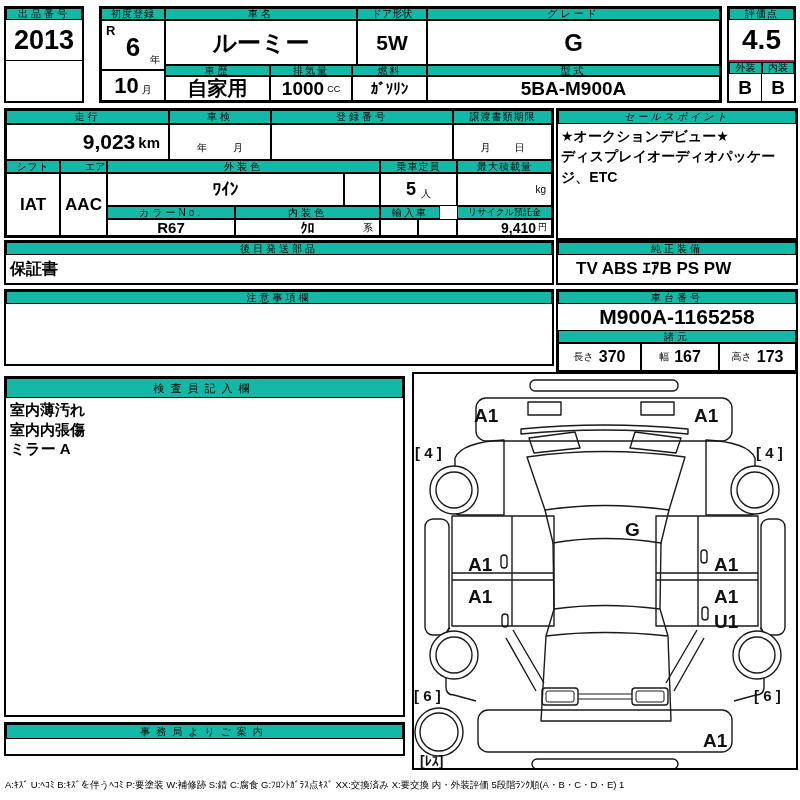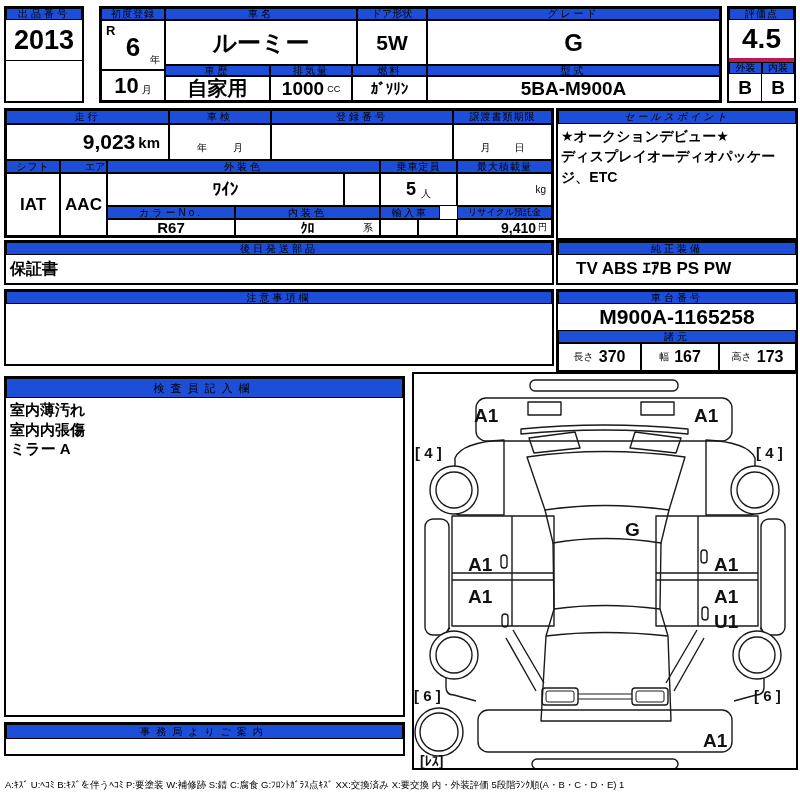--- a/index.html
+++ b/index.html
@@ -1,20 +1,20 @@
 <!DOCTYPE html>
 <html><head>
 <meta charset="utf-8">
 <style>
   html,body{margin:0;padding:0;background:#fff;}
   #sheet{position:relative;width:800px;height:800px;background:#fff;
          font-family:"Liberation Sans","DejaVu Sans",sans-serif;color:#000;overflow:hidden;}
   .box{position:absolute;border:2px solid #000;background:#fff;box-sizing:border-box;}
   .c{position:absolute;box-sizing:border-box;display:flex;align-items:center;justify-content:center;overflow:hidden;white-space:nowrap;}
-  .h{background:#1d4ed8;border:1px solid #000;font-size:10px;letter-spacing:3px;}
+  .h{background:#14b8a6;border:1px solid #000;font-size:10px;letter-spacing:3px;}
   .b{border:1px solid #000;}
   .v{font-weight:bold;}
   .left{justify-content:flex-start;}
   .right{justify-content:flex-end;}
   .small{font-size:10px;letter-spacing:0;}
   svg text{font-family:"Liberation Sans","DejaVu Sans",sans-serif;font-weight:bold;fill:#111;}
 </style>
 </head>
 <body>
 
@@ -55,21 +55,21 @@
     <div class="c b" style="left:169px;top:68px;width:82px;height:25px;">
       <span class="v" style="font-size:19px;">1000</span>
       <span style="font-size:9px;margin-left:3px;margin-top:0;">CC</span>
     </div>
     <div class="c b v" style="left:251px;top:68px;width:75px;height:25px;font-size:15px;">ｶﾞｿﾘﾝ</div>
     <div class="c b v" style="left:326px;top:68px;width:293px;height:25px;font-size:19px;">5BA-M900A</div>
   </div>
 
   <div class="box" style="left:727px;top:6px;width:69px;height:97px;">
     <div class="c h small" style="left:0;top:0;width:65px;height:12px;letter-spacing:1px;">評価点</div>
-    <div class="c v" style="left:0;top:12px;width:65px;height:42px;font-size:28px;border-bottom:4px solid #be185d;">4.5</div>
+    <div class="c v" style="left:0;top:12px;width:65px;height:42px;font-size:28px;border-bottom:2px solid #be185d;">4.5</div>
     <div class="c h small" style="left:0;top:54px;width:33px;height:12px;">外装</div>
     <div class="c h small" style="left:33px;top:54px;width:32px;height:12px;">内装</div>
     <div class="c v" style="left:0;top:66px;width:33px;height:27px;font-size:19px;border-right:1px solid #000;">B</div>
     <div class="c v" style="left:33px;top:66px;width:32px;height:27px;font-size:19px;">B</div>
   </div>
 
   <div class="box" style="left:4px;top:108px;width:550px;height:130px;">
     <div class="c h" style="left:0;top:0;width:163px;height:14px;">走行</div>
     <div class="c h" style="left:163px;top:0;width:102px;height:14px;">車検</div>
     <div class="c h" style="left:265px;top:0;width:182px;height:14px;">登録番号</div>

